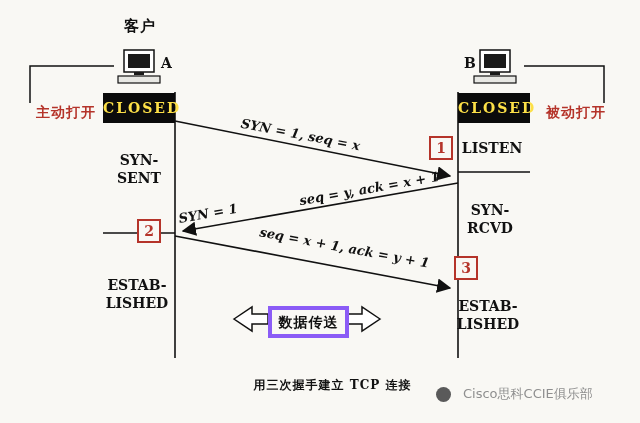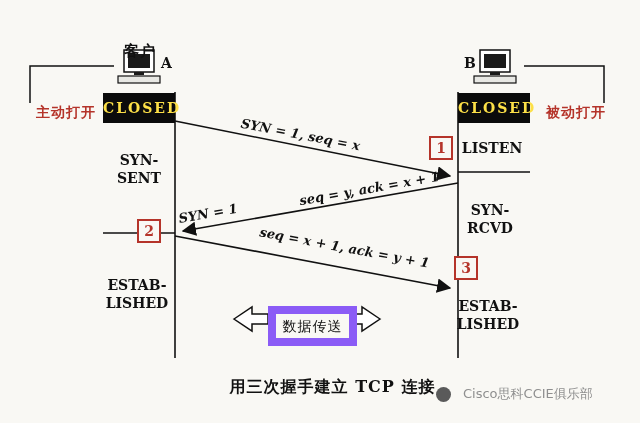--- a/index.html
+++ b/index.html
@@ -33,26 +33,26 @@
   .step-box{
     width:20px;height:20px;border:2px solid #b5342a;color:#b5342a;
     font-weight:bold;font-size:14px;text-align:center;line-height:20px;
     background:#f9f8f4;
   }
   .msg{
     font-weight:bold;font-style:italic;font-size:13px;text-align:center;
     white-space:nowrap;
   }
   .dt-box{
-    width:73px;height:24px;border:8px solid #8b5cf6;text-align:center;
-    line-height:24px;font-weight:normal;font-size:14px;letter-spacing:1px;
+    width:73px;height:24px;border:4px solid #8b5cf6;text-align:center;
+    line-height:24px;font-weight:bold;font-size:14px;letter-spacing:1px;
     background:#f9f8f4;
   }
   .caption{
-    font-weight:bold;font-size:16px;text-align:center;letter-spacing:1px;
+    font-weight:bold;font-size:12px;text-align:center;letter-spacing:1px;
   }
   .watermark{
     display:flex;align-items:center;gap:4px;
     color:#8f8f8f;font-size:13px;
     font-family:"DejaVu Sans","Liberation Sans",sans-serif;
   }
   .wm-circle{
     width:15px;height:15px;border-radius:50%;
     background:#5a5a5a;display:inline-block;flex:0 0 auto;
   }
@@ -93,21 +93,21 @@
       <rect x="480" y="50" width="30" height="22" fill="#fff" stroke="#111" stroke-width="1.5"></rect>
       <rect x="484" y="54" width="22" height="14" fill="#1a1a1a"></rect>
       <rect x="490" y="72" width="10" height="3" fill="#1a1a1a"></rect>
       <rect x="474" y="76" width="42" height="7" fill="#e8e8e4" stroke="#111" stroke-width="1.2"></rect>
     </g>
 
     <polygon points="234,319 252,307 252,314 268,314 268,324 252,324 252,331" fill="#fff" stroke="#111" stroke-width="1.5"></polygon>
     <polygon points="380,319 362,307 362,314 342,314 342,324 362,324 362,331" fill="#fff" stroke="#111" stroke-width="1.5"></polygon>
   </svg>
 
-  <div class="abs host-title" style="left:112px;top:42px;width:56px;">客户</div>
+  <div class="abs host-title" style="left:112px;top:17px;width:56px;">客户</div>
   <div class="abs host-letter" style="left:161px;top:55px;">A</div>
   <div class="abs host-letter" style="left:464px;top:55px;">B</div>
 
   <div class="abs closed-box" style="left:103px;top:93px;">CLOSED</div>
   <div class="abs closed-box" style="left:458px;top:93px;">CLOSED</div>
 
   <div class="abs open-label" style="left:26px;top:103px;width:68px;">主动打开</div>
   <div class="abs open-label" style="left:536px;top:103px;width:68px;">被动打开</div>
 
   <div class="abs state" style="left:106px;top:152px;width:66px;">SYN-

